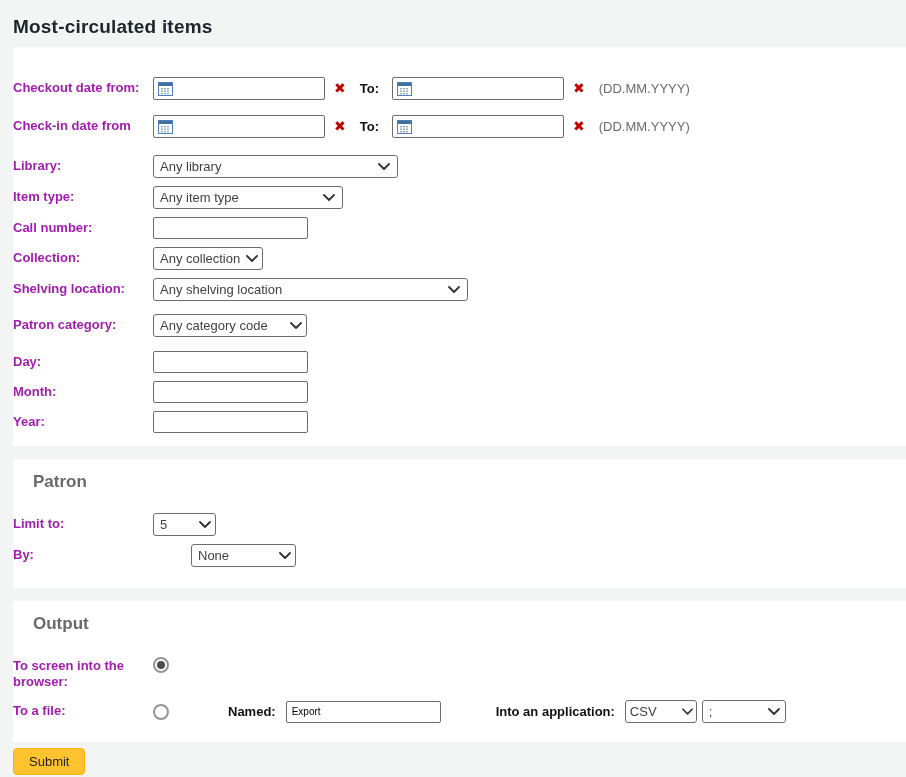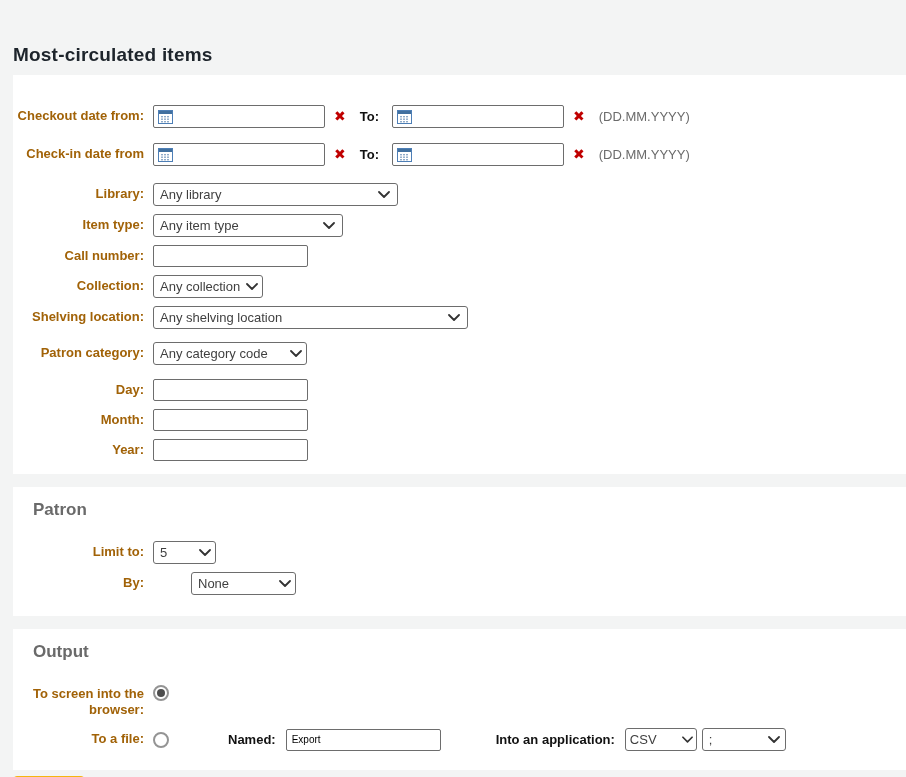--- a/index.html
+++ b/index.html
@@ -10,45 +10,43 @@
     font-size: 13px;
     color: #222;
     overflow: hidden;
   }
   .page-header { padding: 16px 13px 9px 13px; }
   .page-title {
     font-size: 19px;
     font-weight: bold;
     color: #1d242b;
     letter-spacing: 0.2px;
-    margin-top: 28px;
   }
   .panel {
     background: #fff;
     margin-left: 13px;
   }
   .panel-criteria { padding: 30px 0 13px 0; }
   .panel-limits   { margin-top: 13px; padding: 13px 0 21px 0; }
   .panel-output   { margin-top: 13px; padding: 13px 0 19px 0; }
   .section-heading {
     font-size: 17px;
     font-weight: bold;
     color: #6a6a6a;
     padding-left: 20px;
     margin-bottom: 21px;
   }
   .form-row { display: flex; align-items: flex-start; margin-bottom: 8px; }
   .form-row.gap-lg { margin-bottom: 15px; }
   .flabel {
     width: 140px;
     min-width: 140px;
-    text-align: right;
     padding-right: 9px;
     font-weight: bold;
-    color: #a16207;
+    color: #a21caf;
     line-height: 16px;
     padding-top: 3px;
   }
   .controls { display: flex; align-items: center; }
 
   
   .date-wrap {
     display: inline-flex;
     align-items: center;
     width: 172px; height: 23px;

